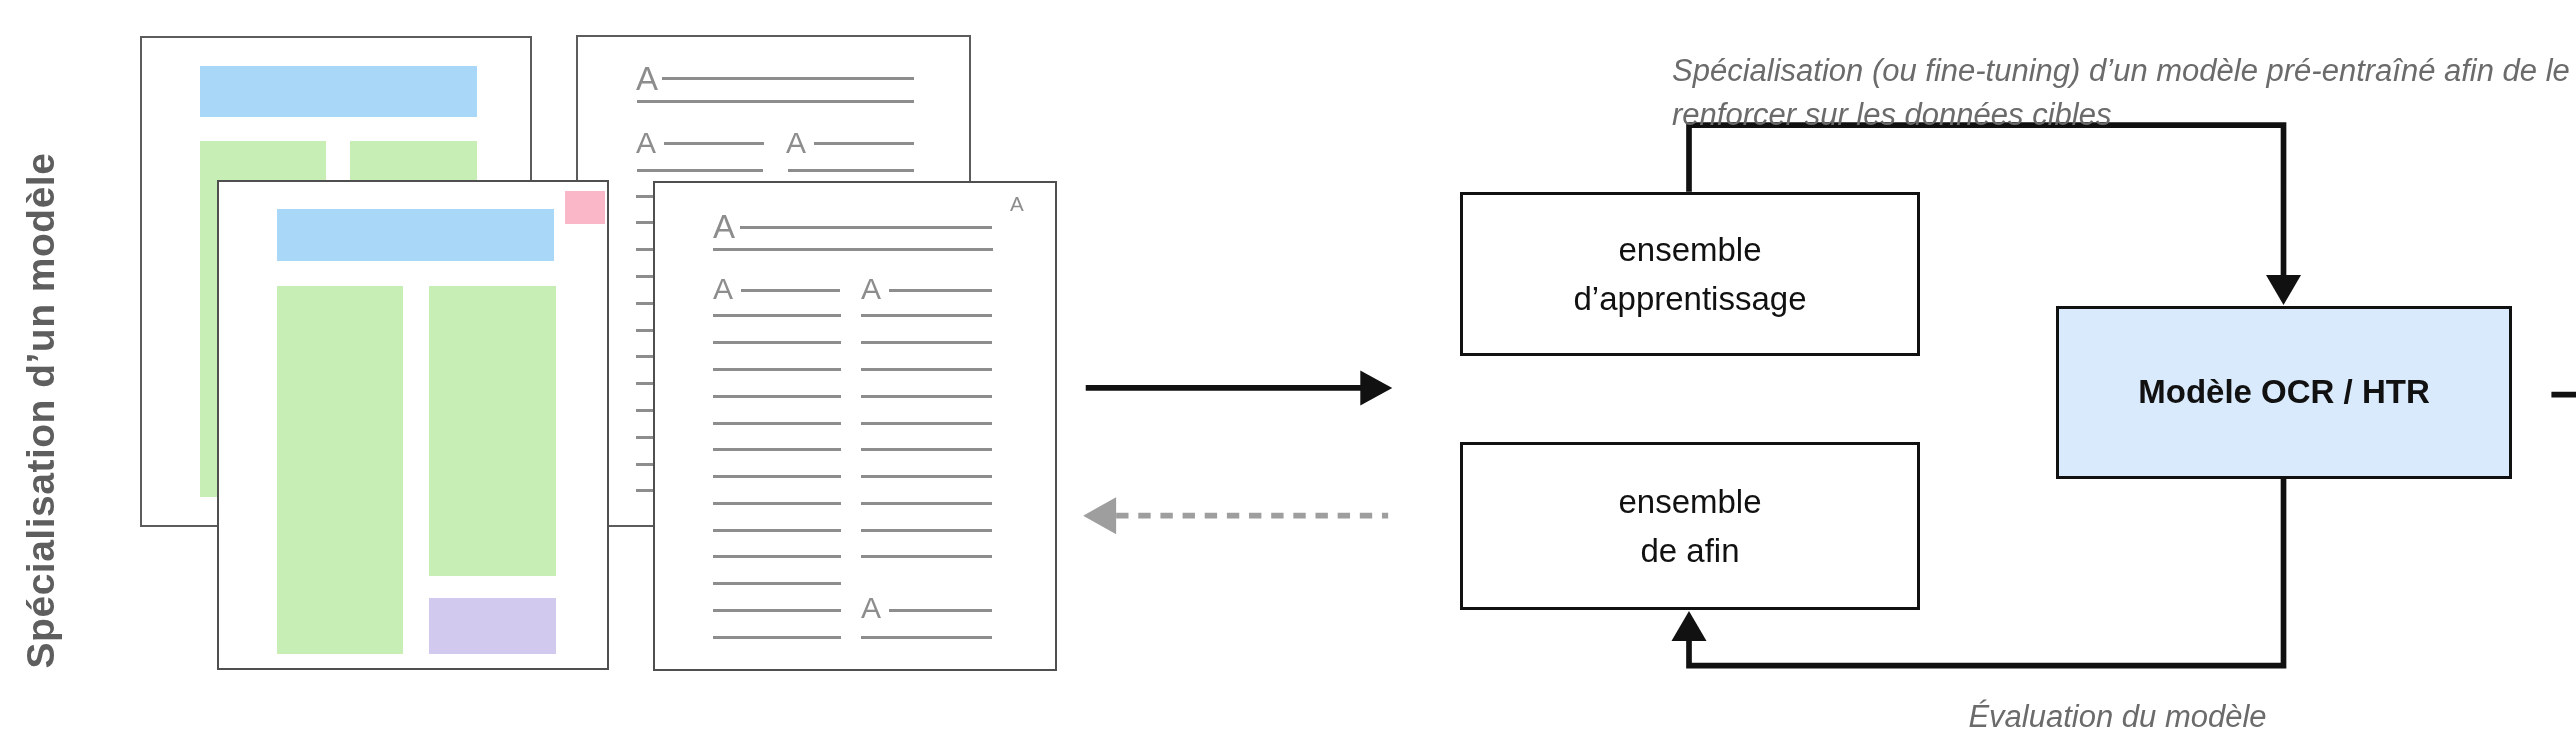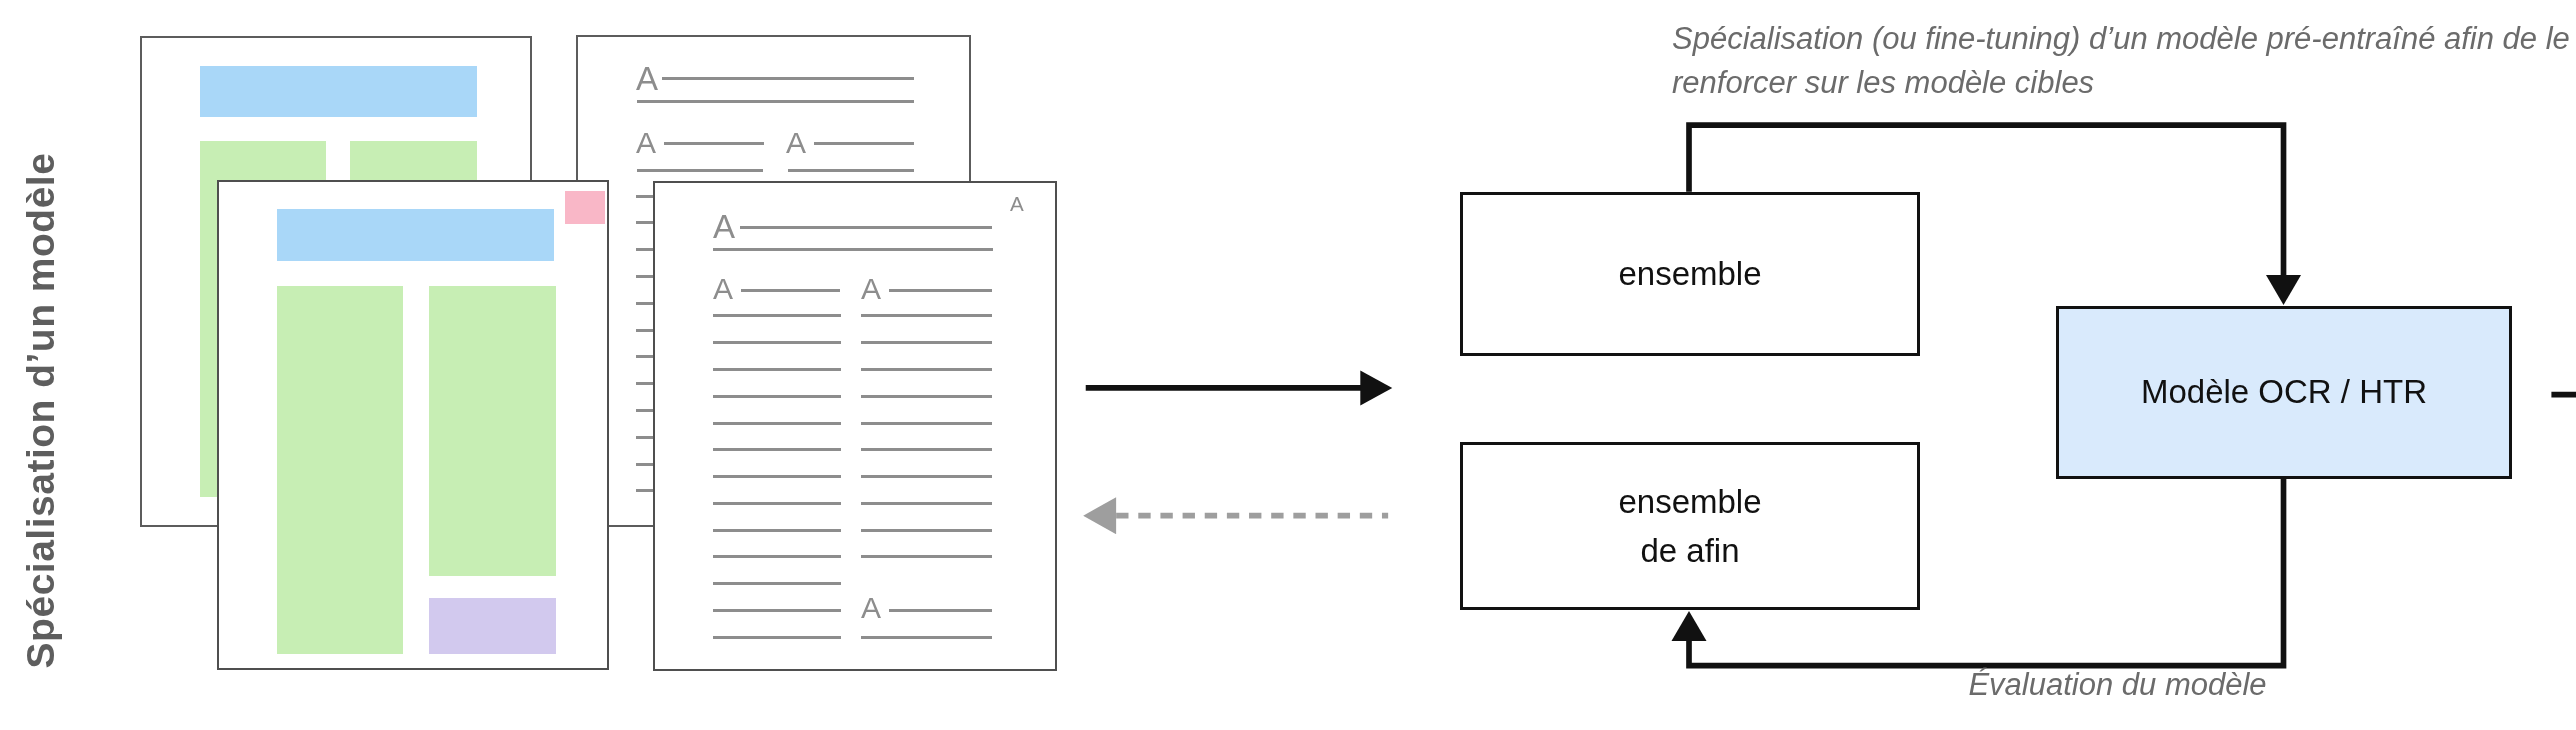--- a/index.html
+++ b/index.html
@@ -48,30 +48,31 @@
     text-align:center;
     font-size:33px; line-height:1.5;
     color:var(--text-black);
     z-index:6;
   }
   #box-train{left:1460px; top:192px; width:460px; height:164px;}
   #box-test {left:1460px; top:442px; width:460px; height:168px;}
   #box-pretrained{
     left:2056px; top:306px; width:456px; height:173px;
     background:var(--model-pretrained-fill);
-    font-weight:400; line-height:1.35;
+    font-weight:700; line-height:1.35;
   }
   
   .ann{
     position:absolute;
     font-style:italic;
     font-size:31px;
     color:var(--annotation-gray);
     z-index:7;
     white-space:nowrap;
+    margin-top:32px;
   }
   #ann-top{left:1672px; top:16.5px; line-height:1.42;}
   #ann-bottom{left:1958px; top:667px; width:319px; text-align:center;}
   
   #arrows{position:absolute; left:0; top:0; z-index:5; pointer-events:none;}
   .conn{stroke:var(--arrow-black); stroke-width:11; fill:none; stroke-linejoin:miter;}
   .conn.dashed{stroke:var(--arrow-dashed); stroke-dasharray:24 19;}
   .head{fill:var(--arrow-black); stroke:none;}
   .head.gray{fill:var(--arrow-dashed);}
 </style>
@@ -172,31 +173,32 @@
 
     <path class="conn" d="M 4432 930 L 4432 1292 L 3278 1292 L 3278 1238"></path>
     <polygon class="head" points="3278,1186 3244,1244 3312,1244"></polygon>
 
     <line class="conn" x1="6250" y1="768" x2="6468" y2="768"></line>
     <polygon class="head" points="6526,768 6464,734 6464,802"></polygon>
   </svg>
 
   <div class="fbox" id="box-train">
     <div>ensemble</div>
+    <div>d’apprentissage</div>
   </div>
 
   <div class="fbox" id="box-test">
     <div>ensemble</div>
     <div>de afin</div>
   </div>
 
   <div class="fbox" id="box-pretrained">
     <div>Modèle OCR / HTR</div>
   </div>
 
   <div class="ann" id="ann-top">
     <div>Spécialisation (ou fine-tuning) d’un modèle pré-entraîné afin de le</div>
-    <div>renforcer sur les modèle cibles</div>
+    <div>renforcer sur les données cibles</div>
   </div>
   <div class="ann" id="ann-bottom">Évaluation du modèle</div>
 
 </div>
 
 
 </body></html>

